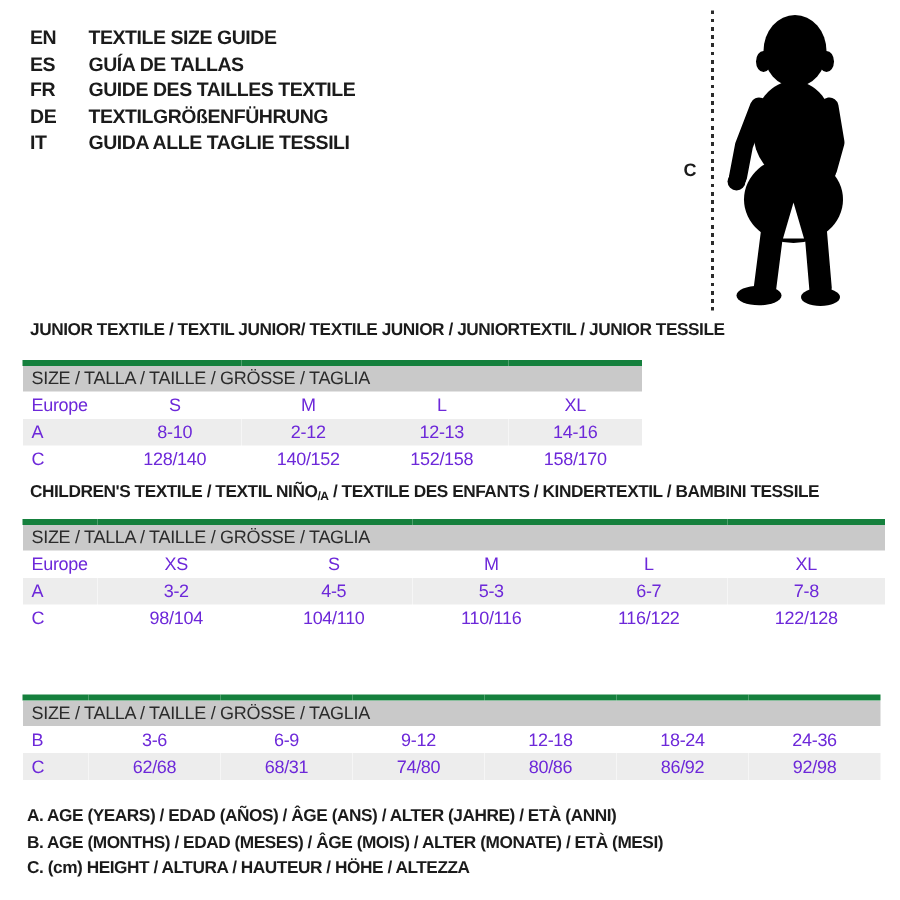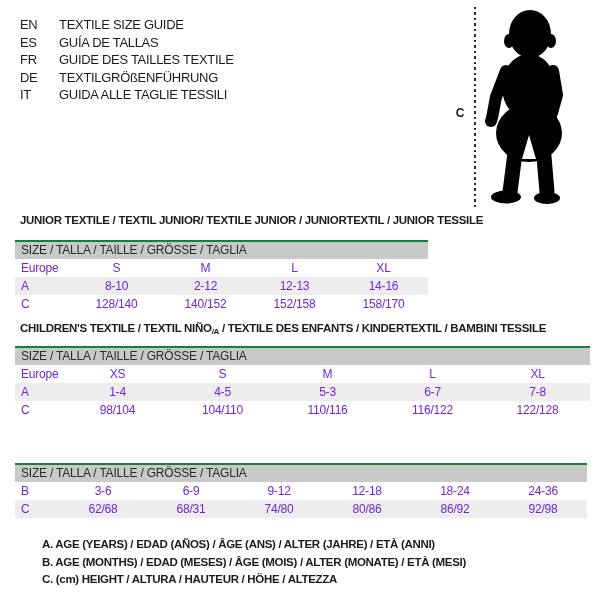--- a/index.html
+++ b/index.html
@@ -2,42 +2,42 @@
 <html><head>
 <meta charset="utf-8">
 <style>
   html,body { margin:0; padding:0; background:#fff; }
   .canvas {
     position:relative; width:600px; height:600px; background:#ffffff;
     font-family:"Liberation Sans", sans-serif; color:#1b1b1b; overflow:hidden;
   }
   
   .lang-list { position:absolute; left:20px; top:16px; }
-  .lang-row { display:flex; height:17.5px; line-height:17.5px; font-size:13px; font-weight:normal; letter-spacing:-0.3px; }
+  .lang-row { display:flex; height:17.5px; line-height:17.5px; font-size:13px; font-weight:bold; letter-spacing:-0.3px; }
   .lang-code { width:39px; }
   
   .figure { position:absolute; left:450px; top:4px; width:148px; height:206px; }
   .height-line {
     position:absolute; left:24px; top:3px; width:2px; height:200px;
     background-image:repeating-linear-gradient(to bottom,#2b2b2b 0 2.5px, transparent 2.5px 5.5px);
   }
   .height-label { position:absolute; left:2px; top:102px; width:16px; text-align:center; font-size:12px; font-weight:bold; }
   .baby-svg { position:absolute; left:30px; top:1px; }
   
   .sec-heading { position:absolute; left:20px; font-size:11.5px; font-weight:bold; letter-spacing:-0.3px; line-height:18px; white-space:nowrap; }
   .sub-frag { font-size:8px; vertical-align:-2px; }
   
   .size-table { position:absolute; left:15px; border-collapse:collapse; table-layout:fixed; }
   .size-table td { font-size:12px; height:18px; line-height:18px; text-align:center; padding:0; letter-spacing:-0.2px; color:#6d28d9; overflow:hidden; }
   .size-table td.lbl { text-align:left; padding-left:6px; }
-  .size-table tr.hdr td { background:#c9c9c9; border-top:2px solid #15803d; text-align:left; padding-left:6px; height:17px; line-height:17px; color:#2b2b2b; }
+  .size-table tr.hdr td { background:#c9c9c9; border-top:4px solid #15803d; text-align:left; padding-left:6px; height:17px; line-height:17px; color:#2b2b2b; }
   .size-table tr.alt td { background:#ededed; }
   
   .notes { position:absolute; left:18px; top:536px; }
-  .note-line { height:17.5px; line-height:17.5px; font-size:11.5px; font-weight:bold; letter-spacing:-0.3px; white-space:nowrap;margin-left:24px; }
+  .note-line { height:17.5px; line-height:17.5px; font-size:11.5px; font-weight:bold; letter-spacing:-0.3px; white-space:nowrap; }
 </style>
 </head>
 <body>
 
 <div class="canvas">
 
   <div class="lang-list">
     <div class="lang-row">
       <span class="lang-code">EN</span>
       <span class="lang-text">TEXTILE SIZE GUIDE</span>
@@ -151,21 +151,21 @@
     <tr>
       <td class="lbl">Europe</td>
       <td>XS</td>
       <td>S</td>
       <td>M</td>
       <td>L</td>
       <td>XL</td>
     </tr>
     <tr class="alt">
       <td class="lbl">A</td>
-      <td>1-4</td>
+      <td>3-2</td>
       <td>4-5</td>
       <td>5-3</td>
       <td>6-7</td>
       <td>7-8</td>
     </tr>
     <tr>
       <td class="lbl">C</td>
       <td>98/104</td>
       <td>104/110</td>
       <td>110/116</td>

